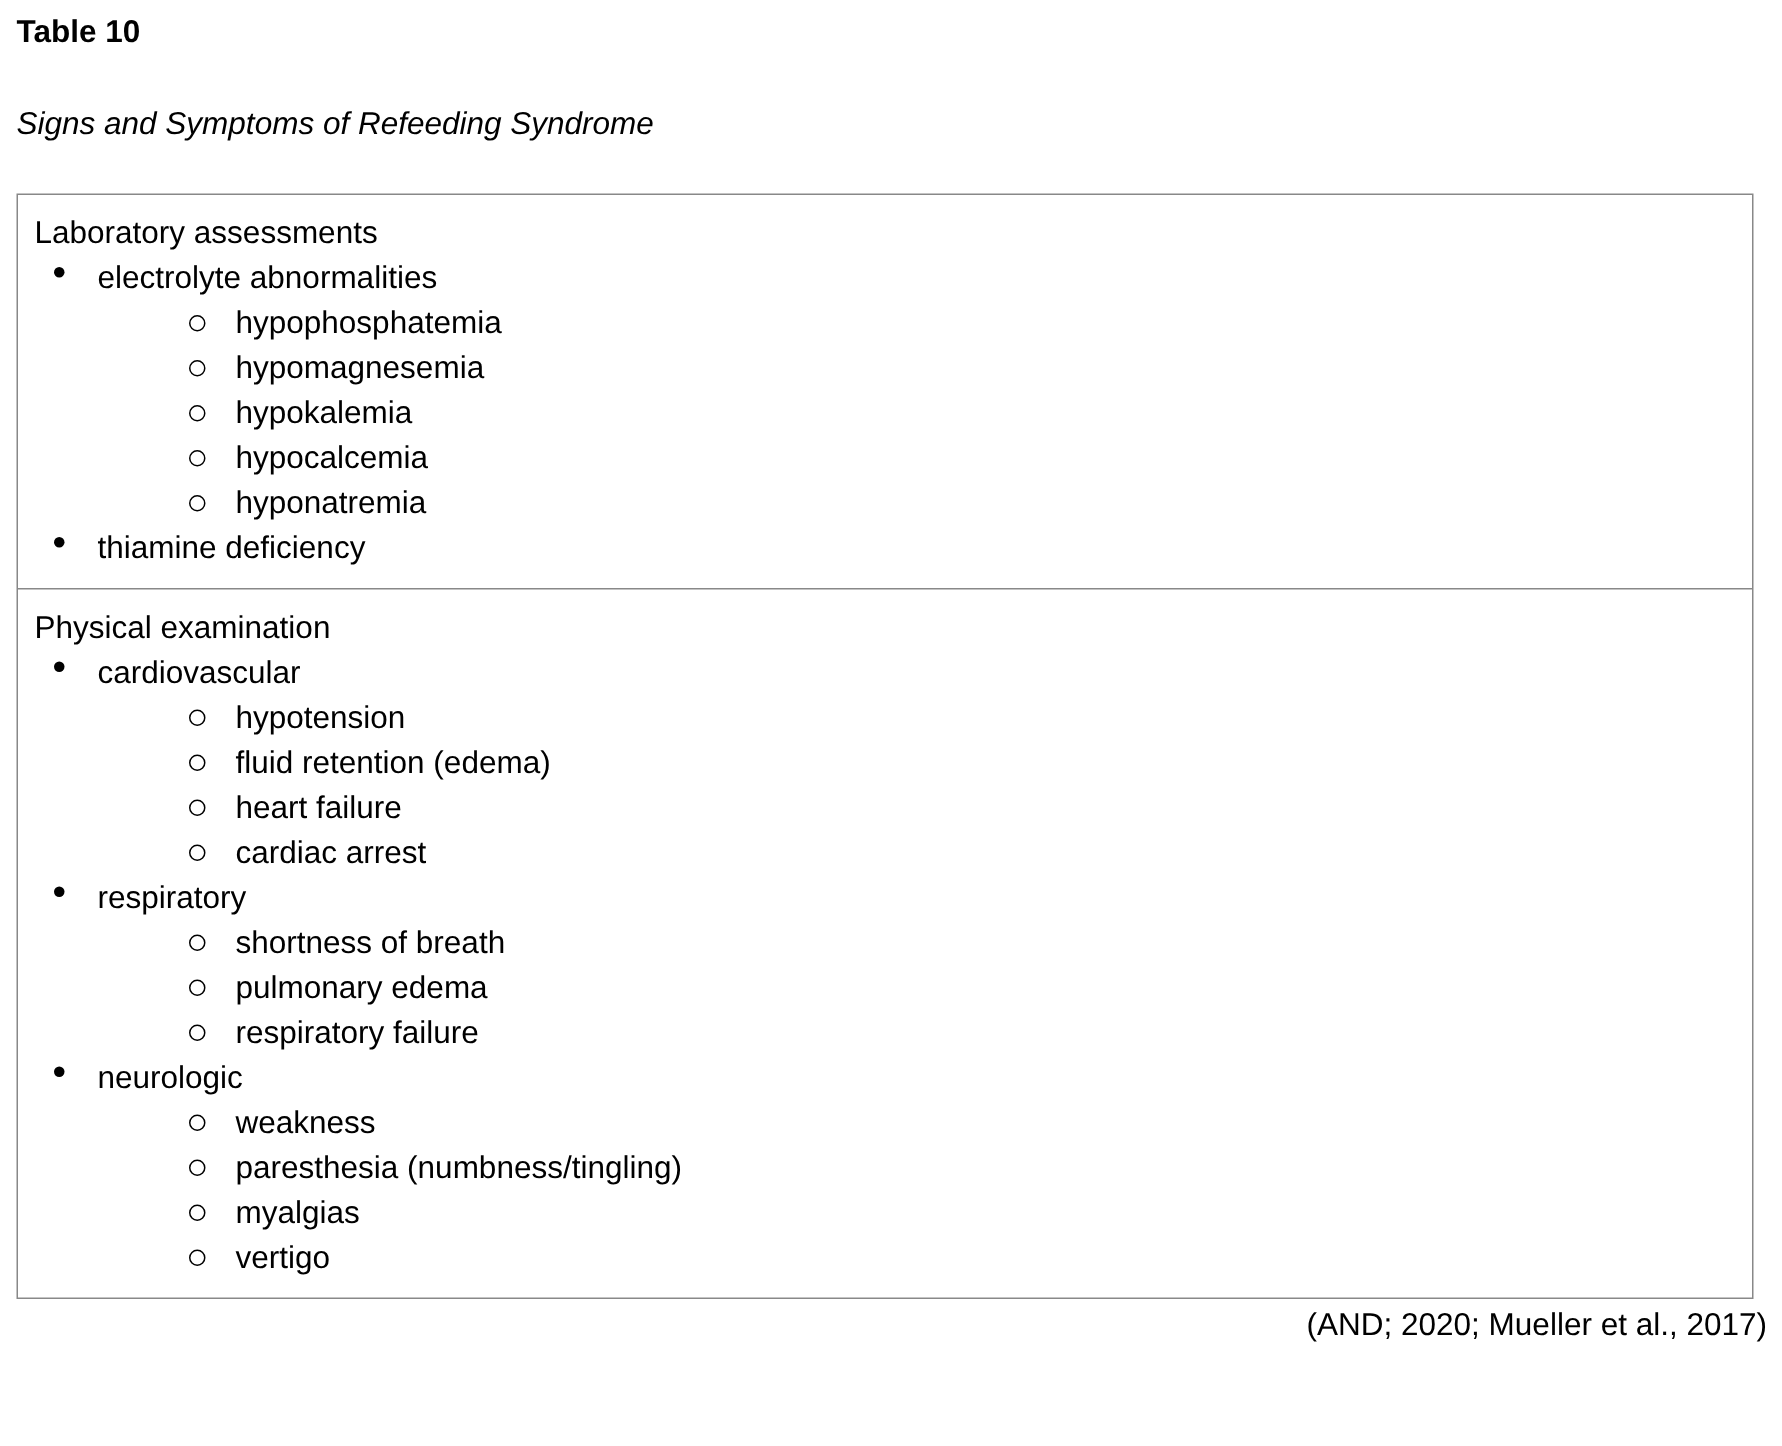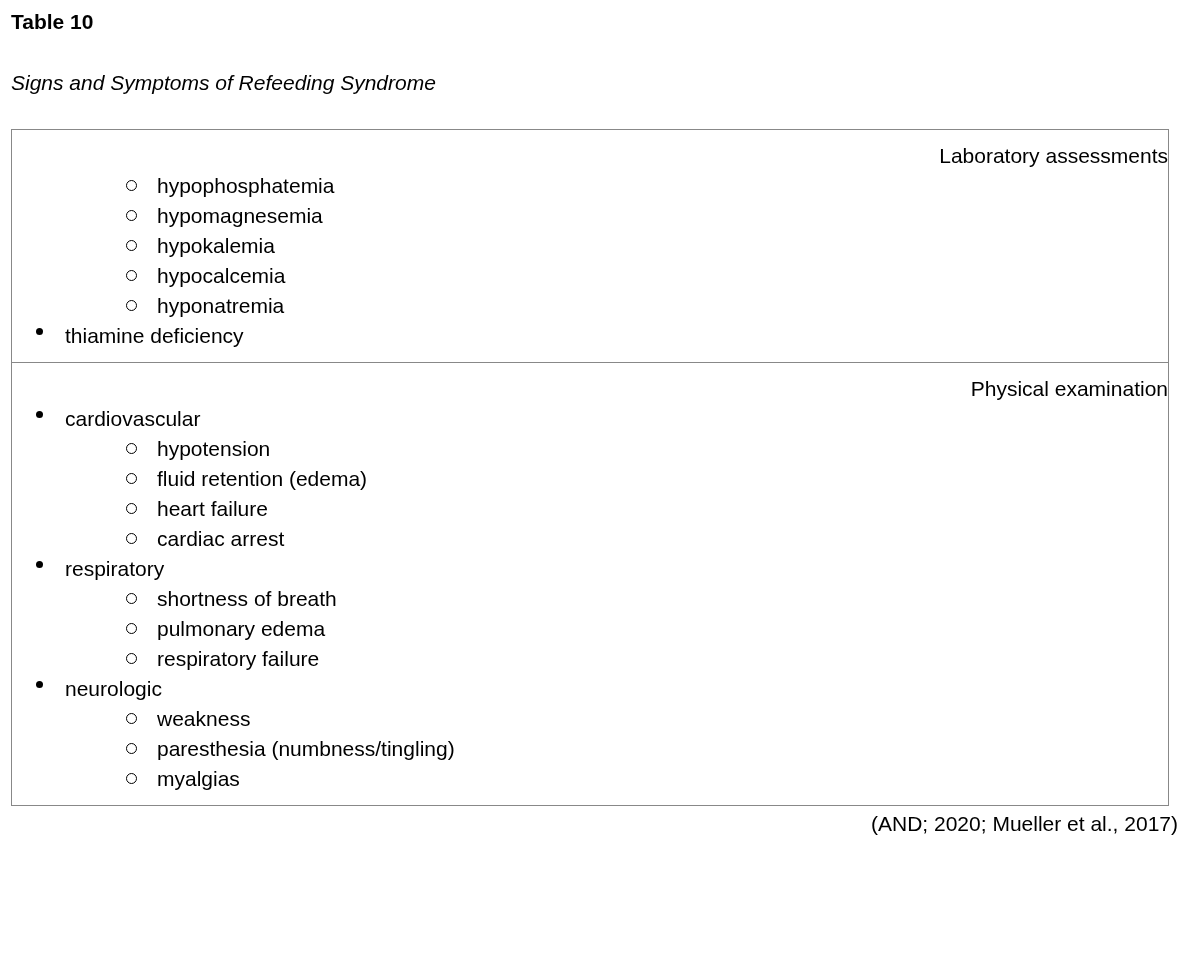--- a/index.html
+++ b/index.html
@@ -48,21 +48,21 @@
   .section + .section {
     border-top: 1px solid var(--border);
   }
   .row {
     position: relative;
     height: 30px;
     line-height: 30px;
     font-size: 21px;
     white-space: nowrap;
   }
-  .row.l0 { padding-left: 11px; text-align: right; }
+  .row.l0 { padding-left: 11px; }
   .row.l1 { padding-left: 53px; }
   .row.l2 { padding-left: 145px; }
   .marker-dot {
     position: absolute;
     left: 24px;
     top: 7px;
     width: 7px;
     height: 7px;
     border-radius: 50%;
     background: var(--text);
@@ -88,20 +88,21 @@
 <body>
 
 <div class="page">
   <div class="table-label">Table 10</div>
 
   <div class="table-title">Signs and Symptoms of Refeeding Syndrome</div>
 
   <div class="table-box">
       <div class="section">
         <div class="row l0">Laboratory assessments</div>
+        <div class="row l1"><span class="marker-dot"></span><span>electrolyte abnormalities</span></div>
         <div class="row l2"><span class="marker-circle"></span><span>hypophosphatemia</span></div>
         <div class="row l2"><span class="marker-circle"></span><span>hypomagnesemia</span></div>
         <div class="row l2"><span class="marker-circle"></span><span>hypokalemia</span></div>
         <div class="row l2"><span class="marker-circle"></span><span>hypocalcemia</span></div>
         <div class="row l2"><span class="marker-circle"></span><span>hyponatremia</span></div>
         <div class="row l1"><span class="marker-dot"></span><span>thiamine deficiency</span></div>
       </div>
       <div class="section">
         <div class="row l0">Physical examination</div>
         <div class="row l1"><span class="marker-dot"></span><span>cardiovascular</span></div>
@@ -110,17 +111,18 @@
         <div class="row l2"><span class="marker-circle"></span><span>heart failure</span></div>
         <div class="row l2"><span class="marker-circle"></span><span>cardiac arrest</span></div>
         <div class="row l1"><span class="marker-dot"></span><span>respiratory</span></div>
         <div class="row l2"><span class="marker-circle"></span><span>shortness of breath</span></div>
         <div class="row l2"><span class="marker-circle"></span><span>pulmonary edema</span></div>
         <div class="row l2"><span class="marker-circle"></span><span>respiratory failure</span></div>
         <div class="row l1"><span class="marker-dot"></span><span>neurologic</span></div>
         <div class="row l2"><span class="marker-circle"></span><span>weakness</span></div>
         <div class="row l2"><span class="marker-circle"></span><span>paresthesia (numbness/tingling)</span></div>
         <div class="row l2"><span class="marker-circle"></span><span>myalgias</span></div>
+        <div class="row l2"><span class="marker-circle"></span><span>vertigo</span></div>
       </div>
     </div>
 
   <div class="citation">(AND; 2020; Mueller et al., 2017)</div>
 </div>
 
 </body></html>

